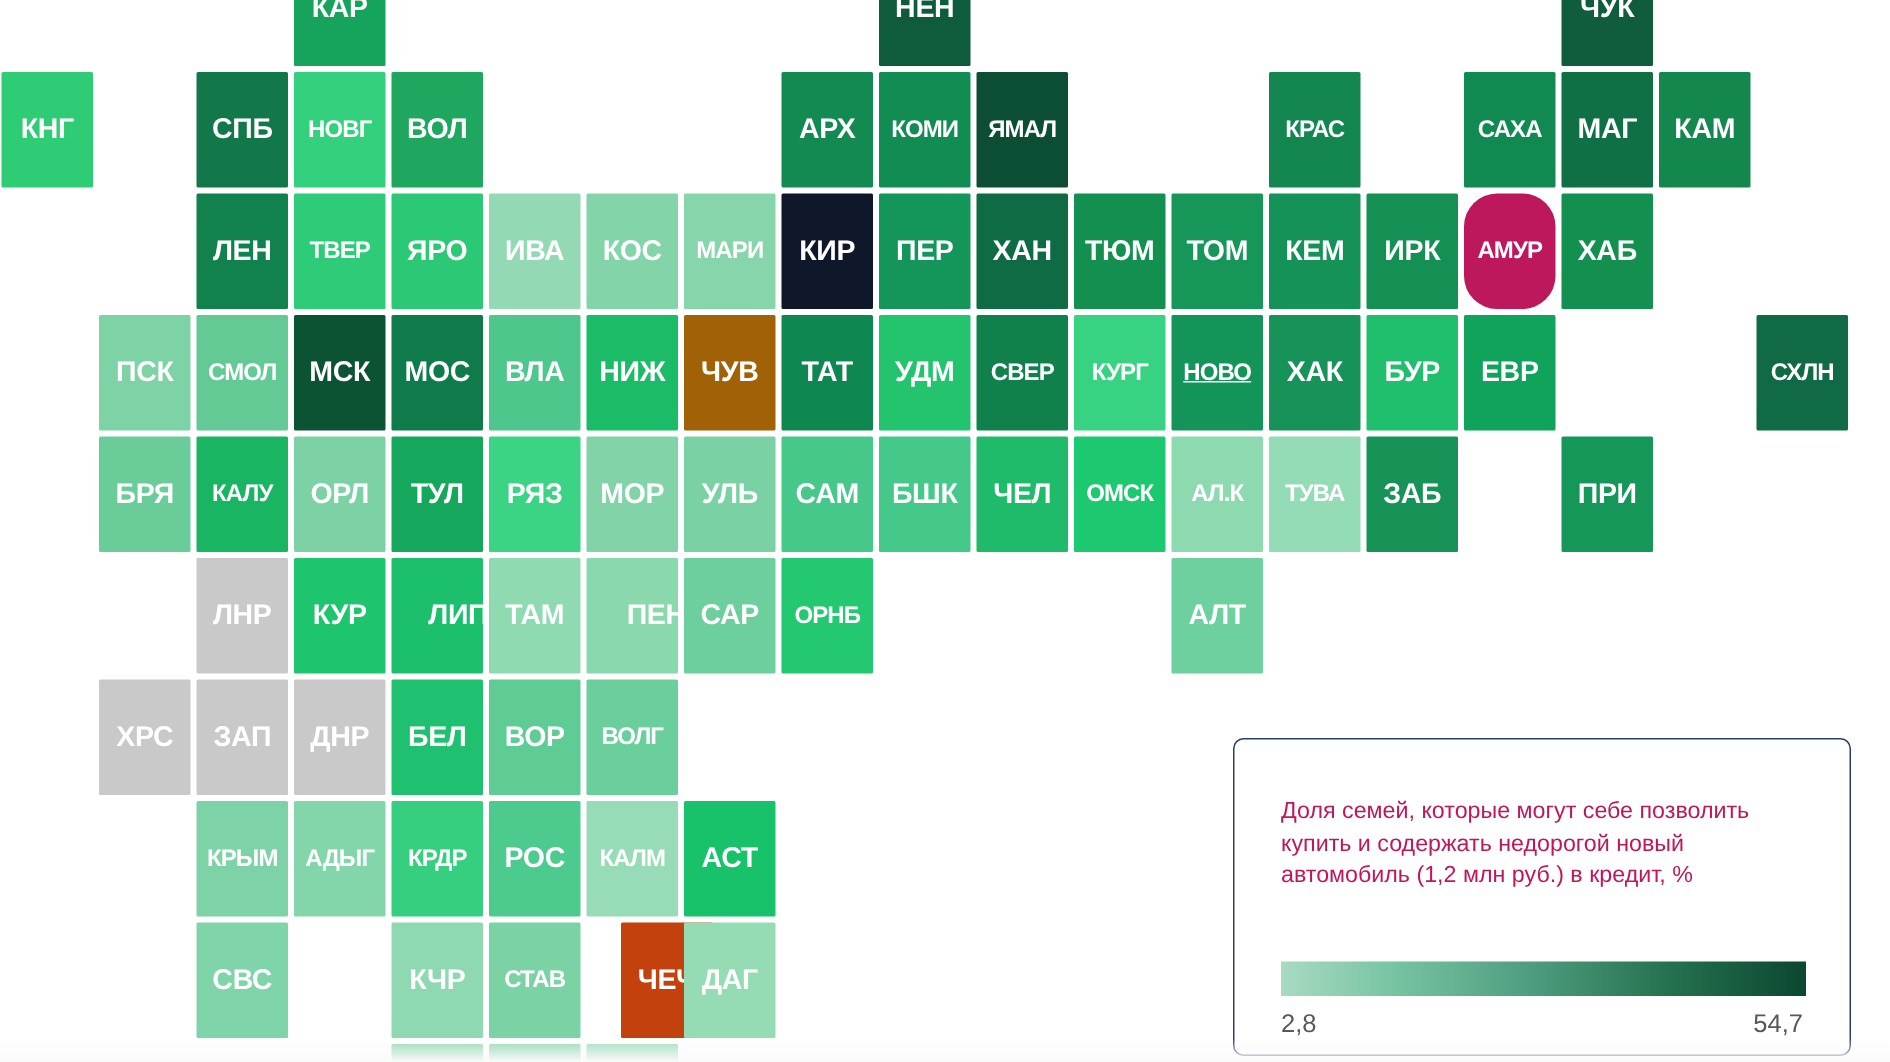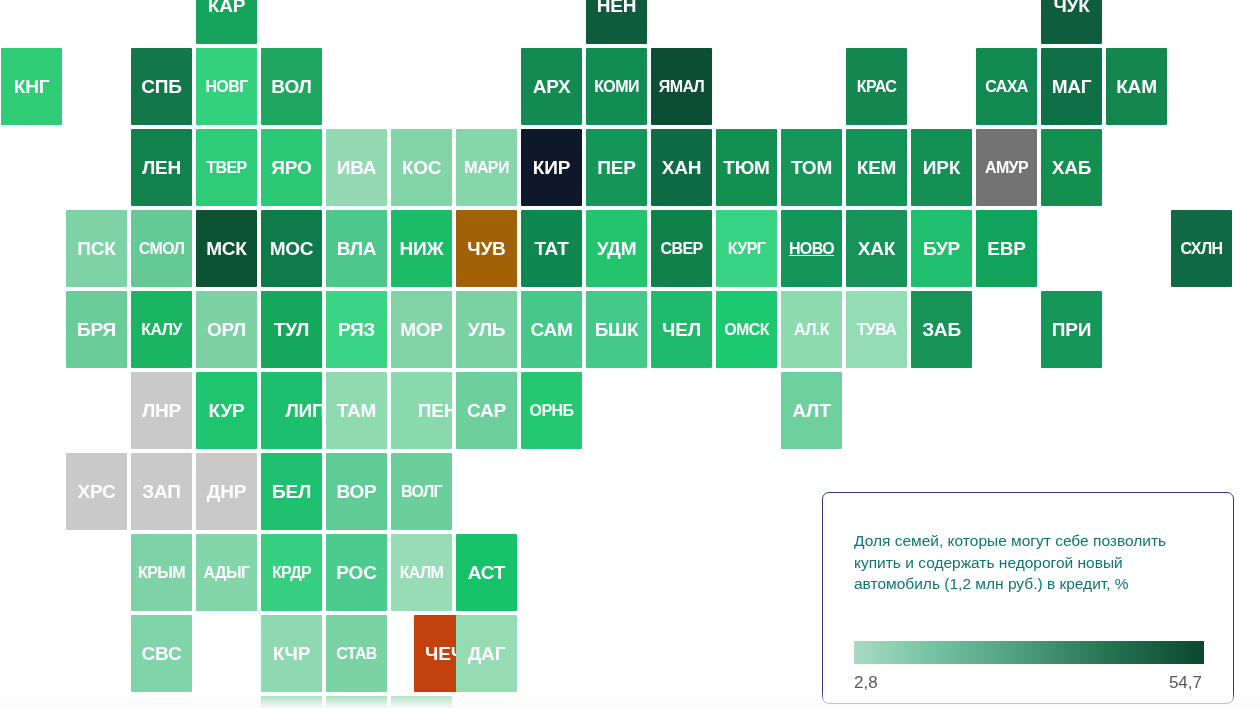--- a/index.html
+++ b/index.html
@@ -32,21 +32,21 @@
     left:822px;top:492px;
     width:412px;height:212px;
     background:#ffffff;
     border:1.6px solid #2b3f6b;
     border-radius:7px;
     box-sizing:border-box;
     overflow:hidden;
   }
   #legend-text{
     position:absolute;left:31px;top:37px;width:348px;
-    color:#0f766e;
+    color:#be185d;
     font-size:15.5px;
     line-height:21.5px;
     font-family:"Liberation Sans","DejaVu Sans",sans-serif;
   }
   #legend-bar{
     position:absolute;left:31px;top:148px;width:350px;height:23px;
     background:linear-gradient(to right,#a9dac2 0%,#76c3a2 22%,#4f9e7f 47%,#24714f 74%,#0c4730 100%);
   }
   #legend-min{position:absolute;left:31px;top:180px;color:#585858;font-size:17px;}
   #legend-max{position:absolute;right:31px;top:180px;color:#585858;font-size:17px;}
@@ -82,21 +82,21 @@
     <div class="tile" style="left: 316px; top: 129px; background: rgb(147, 217, 179);">ИВА</div>
     <div class="tile" style="left: 381px; top: 129px; background: rgb(132, 212, 169);">КОС</div>
     <div class="tile narrow" style="left: 446px; top: 129px; background: rgb(134, 213, 171);">МАРИ</div>
     <div class="tile" style="left: 511px; top: 129px; background: #0f172a;">КИР</div>
     <div class="tile" style="left: 576px; top: 129px; background: rgb(20, 149, 90);">ПЕР</div>
     <div class="tile" style="left: 641px; top: 129px; background: rgb(15, 107, 67);">ХАН</div>
     <div class="tile" style="left: 706px; top: 129px; background: rgb(19, 144, 79);">ТЮМ</div>
     <div class="tile" style="left: 771px; top: 129px; background: rgb(23, 150, 90);">ТОМ</div>
     <div class="tile" style="left: 836px; top: 129px; background: rgb(21, 146, 87);">КЕМ</div>
     <div class="tile" style="left: 901px; top: 129px; background: rgb(21, 144, 85);">ИРК</div>
-    <div class="tile narrow" style="left: 966px; top: 129px; background: #737373;">АМУР</div>
+    <div class="tile narrow" style="left: 966px; top: 129px; background: #be185d; border-radius: 22px;">АМУР</div>
     <div class="tile" style="left: 1031px; top: 129px; background: rgb(19, 144, 79);">ХАБ</div>
     <div class="tile" style="left: 56px; top: 210px; background: rgb(126, 211, 166);">ПСК</div>
     <div class="tile narrow" style="left: 121px; top: 210px; background: rgb(99, 201, 149);">СМОЛ</div>
     <div class="tile" style="left: 186px; top: 210px; background: rgb(12, 83, 52);">МСК</div>
     <div class="tile" style="left: 251px; top: 210px; background: rgb(15, 122, 74);">МОС</div>
     <div class="tile" style="left: 316px; top: 210px; background: rgb(78, 199, 141);">ВЛА</div>
     <div class="tile" style="left: 381px; top: 210px; background: rgb(28, 187, 104);">НИЖ</div>
     <div class="tile" style="left: 446px; top: 210px; background: #a16207;">ЧУВ</div>
     <div class="tile" style="left: 511px; top: 210px; background: rgb(15, 135, 80);">ТАТ</div>
     <div class="tile" style="left: 576px; top: 210px; background: rgb(36, 196, 111);">УДМ</div>

